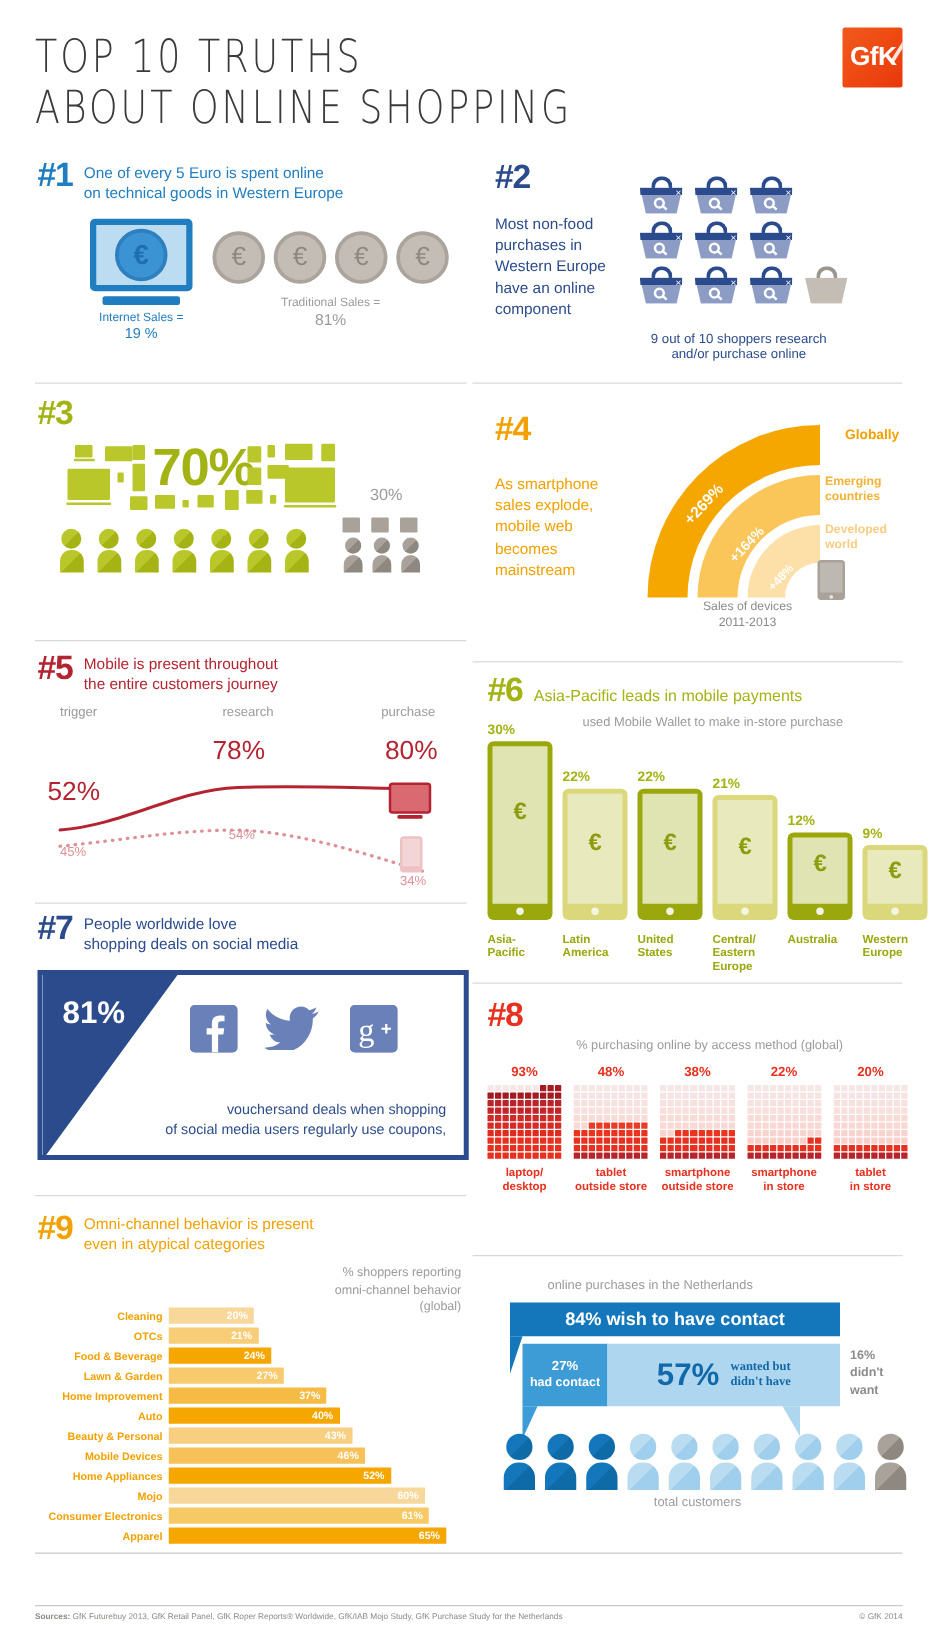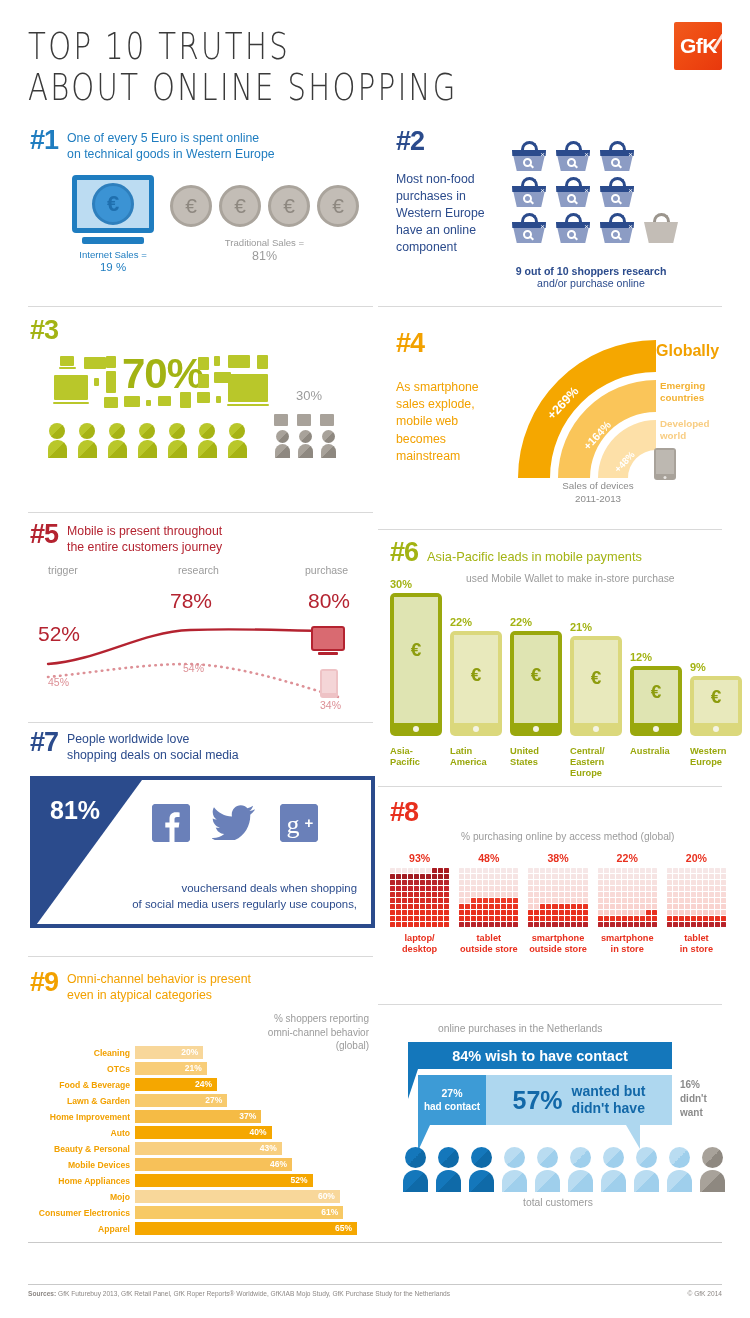--- a/index.html
+++ b/index.html
@@ -294,21 +294,21 @@
               <div class="mag"></div>
             </div>
           <div class="basket grey">
               <div class="handle"></div>
               <div class="body"></div>
             </div>
         </div>
       </div>
     </div>
     <div style="text-align:center;margin-top:9px;padding-left:60px;" class="c-navy">
-      <div style="font-size:10.6px;font-weight:bold;">9 out of 10 shoppers research</div>
+      <div style="font-size:10.6px;">9 out of 10 shoppers research</div>
       <div style="font-size:10.6px;">and/or purchase online</div>
     </div>
   </div>
   <div class="rule" style="left:378px;top:306px;width:344px;"></div>
 
   <div class="blk" id="b3">
     <div class="hrow">
       <div class="num c-green" style="font-size:27px;line-height:0.95;">#3</div>
     </div>
 
@@ -413,21 +413,21 @@
 
           <path d="M 10,148 A 138,138 0 0 1 148,10 L 148,42 A 106,106 0 0 0 42,148 Z" fill="#f5a700"></path>
 
           <path d="M 50,148 A 98,98 0 0 1 148,50 L 148,82 A 66,66 0 0 0 82,148 Z" fill="#fac559"></path>
 
           <path d="M 90,148 A 58,58 0 0 1 148,90 L 148,120 A 28,28 0 0 0 120,148 Z" fill="#fde0a8"></path>
           <text x="58" y="76" fill="#ffffff" font-size="12.5" font-weight="bold" font-family="Liberation Sans, sans-serif" transform="rotate(-47 58 76)" text-anchor="middle">+269%</text>
           <text x="92" y="108" fill="#ffffff" font-size="11" font-weight="bold" font-family="Liberation Sans, sans-serif" transform="rotate(-47 92 108)" text-anchor="middle">+164%</text>
           <text x="119" y="134" fill="#ffffff" font-size="9.5" font-weight="bold" font-family="Liberation Sans, sans-serif" transform="rotate(-47 119 134)" text-anchor="middle">+48%</text>
         </svg>
-        <div style="position:absolute;left:148px;top:12px;font-size:16px;font-weight:bold;color:#f2a100;">Globally</div>
+        <div style="position:absolute;left:168px;top:12px;font-size:11px;font-weight:bold;color:#f2a100;">Globally</div>
         <div style="position:absolute;left:152px;top:50px;font-size:9.8px;font-weight:bold;color:#f3b234;line-height:1.25;">
           <div>Emerging</div>
           <div>countries</div>
         </div>
         <div style="position:absolute;left:152px;top:88px;font-size:9.8px;font-weight:bold;color:#f8cd82;line-height:1.25;">
           <div>Developed</div>
           <div>world</div>
         </div>
         
         <div style="position:absolute;left:146px;top:118px;width:22px;height:32px;background:#a8a29a;border-radius:3px;">
@@ -1227,21 +1227,21 @@
       <div style="position:absolute;left:28px;top:33px;width:68px;height:50px;background:#3d9bd6;color:#fff;
                   display:flex;flex-direction:column;align-items:center;justify-content:center;line-height:1.3;">
         <div style="font-size:10.5px;font-weight:bold;">27%</div>
         <div style="font-size:10px;font-weight:bold;">had contact</div>
       </div>
       <div style="position:absolute;left:28px;top:83px;width:0;height:0;border-left:12px solid #3d9bd6;border-bottom:26px solid transparent;"></div>
 
       <div style="position:absolute;left:96px;top:33px;width:186px;height:50px;background:#aed7ef;color:#1268a8;
                   display:flex;align-items:center;justify-content:center;gap:9px;">
         <div style="font-size:25px;font-weight:bold;">57%</div>
-        <div style="font-size:14px;font-weight:bold;line-height:1.25;">
+        <div style="font-size:10px;font-weight:bold;line-height:1.25;font-family:Liberation Serif, serif;">
           <div>wanted but</div>
           <div>didn't have</div>
         </div>
       </div>
       <div style="position:absolute;left:236px;top:83px;width:0;height:0;border-right:14px solid #aed7ef;border-bottom:24px solid transparent;"></div>
 
       <div style="position:absolute;left:290px;top:36px;color:#8b8b8b;font-size:10px;font-weight:bold;line-height:1.4;">
         <div>16%</div>
         <div>didn't</div>
         <div>want</div>

